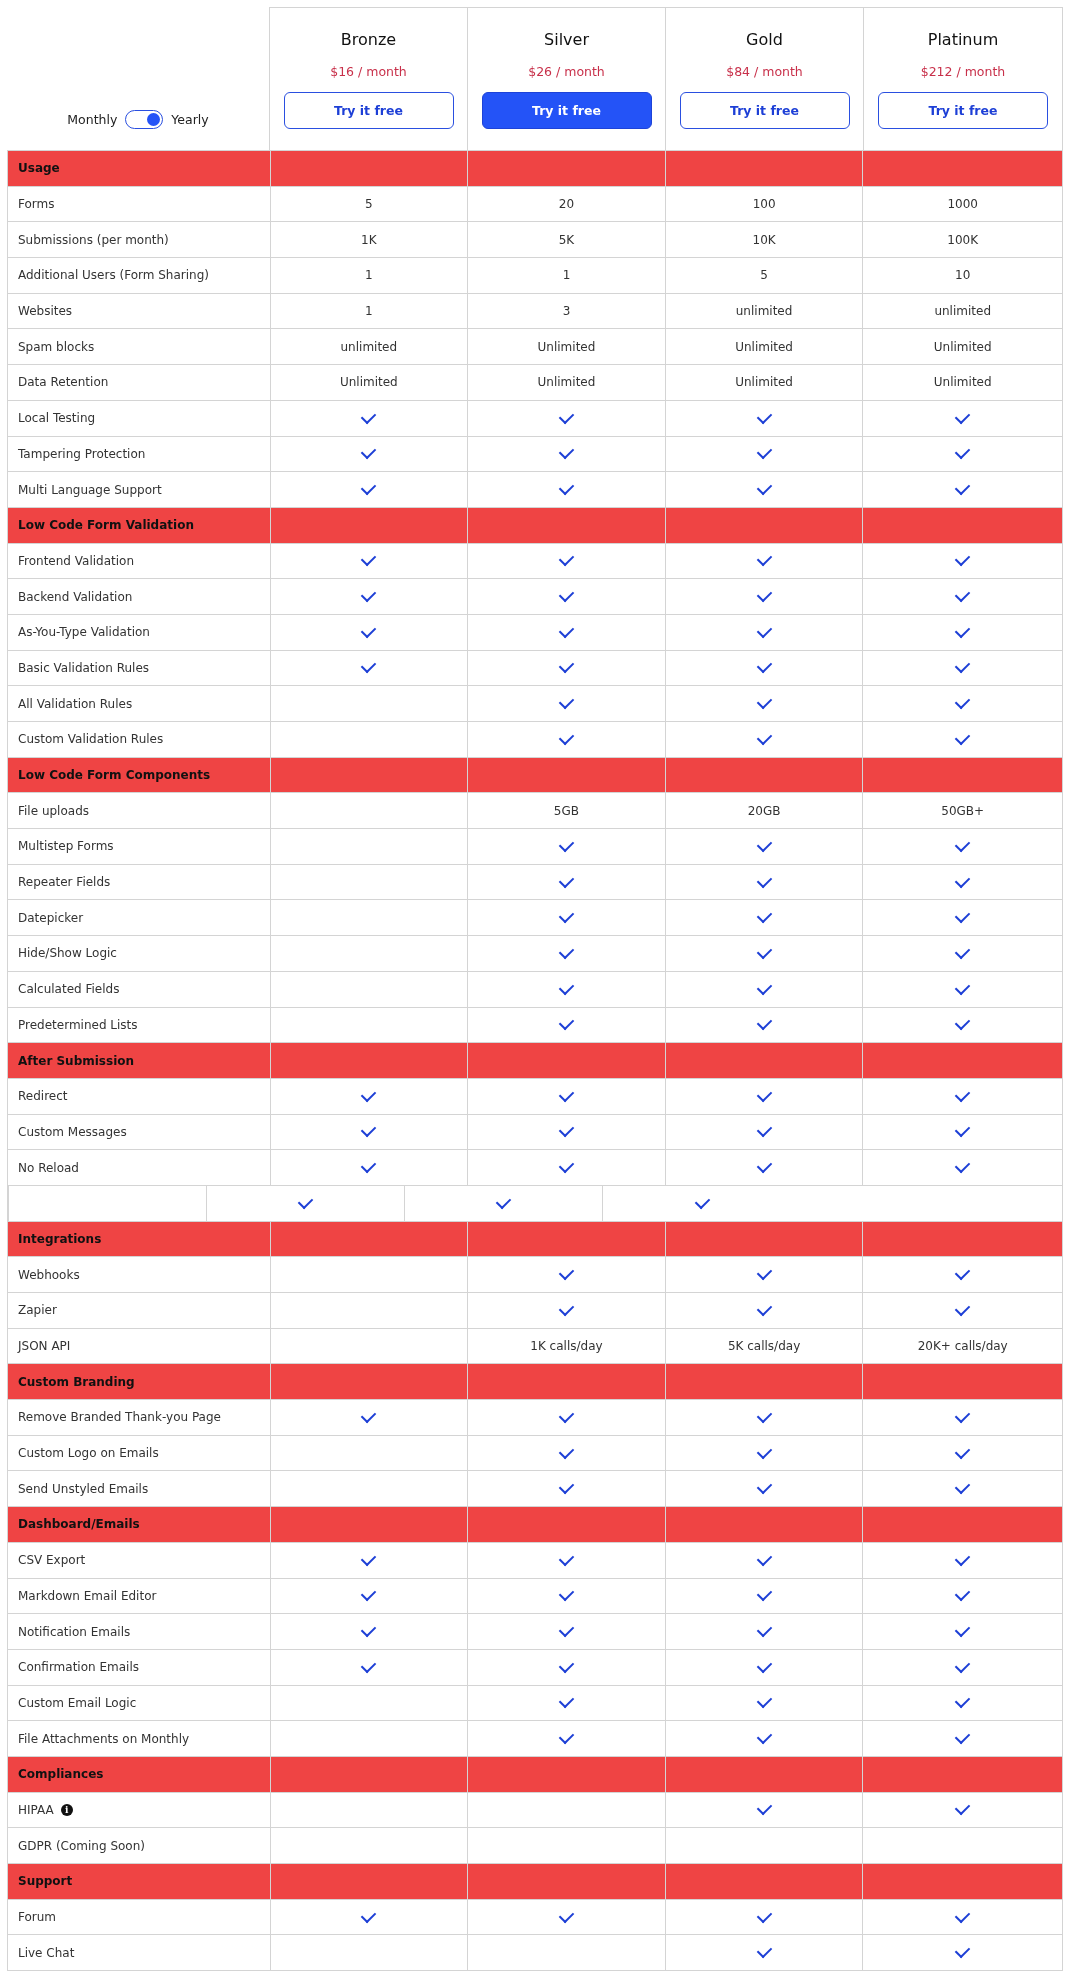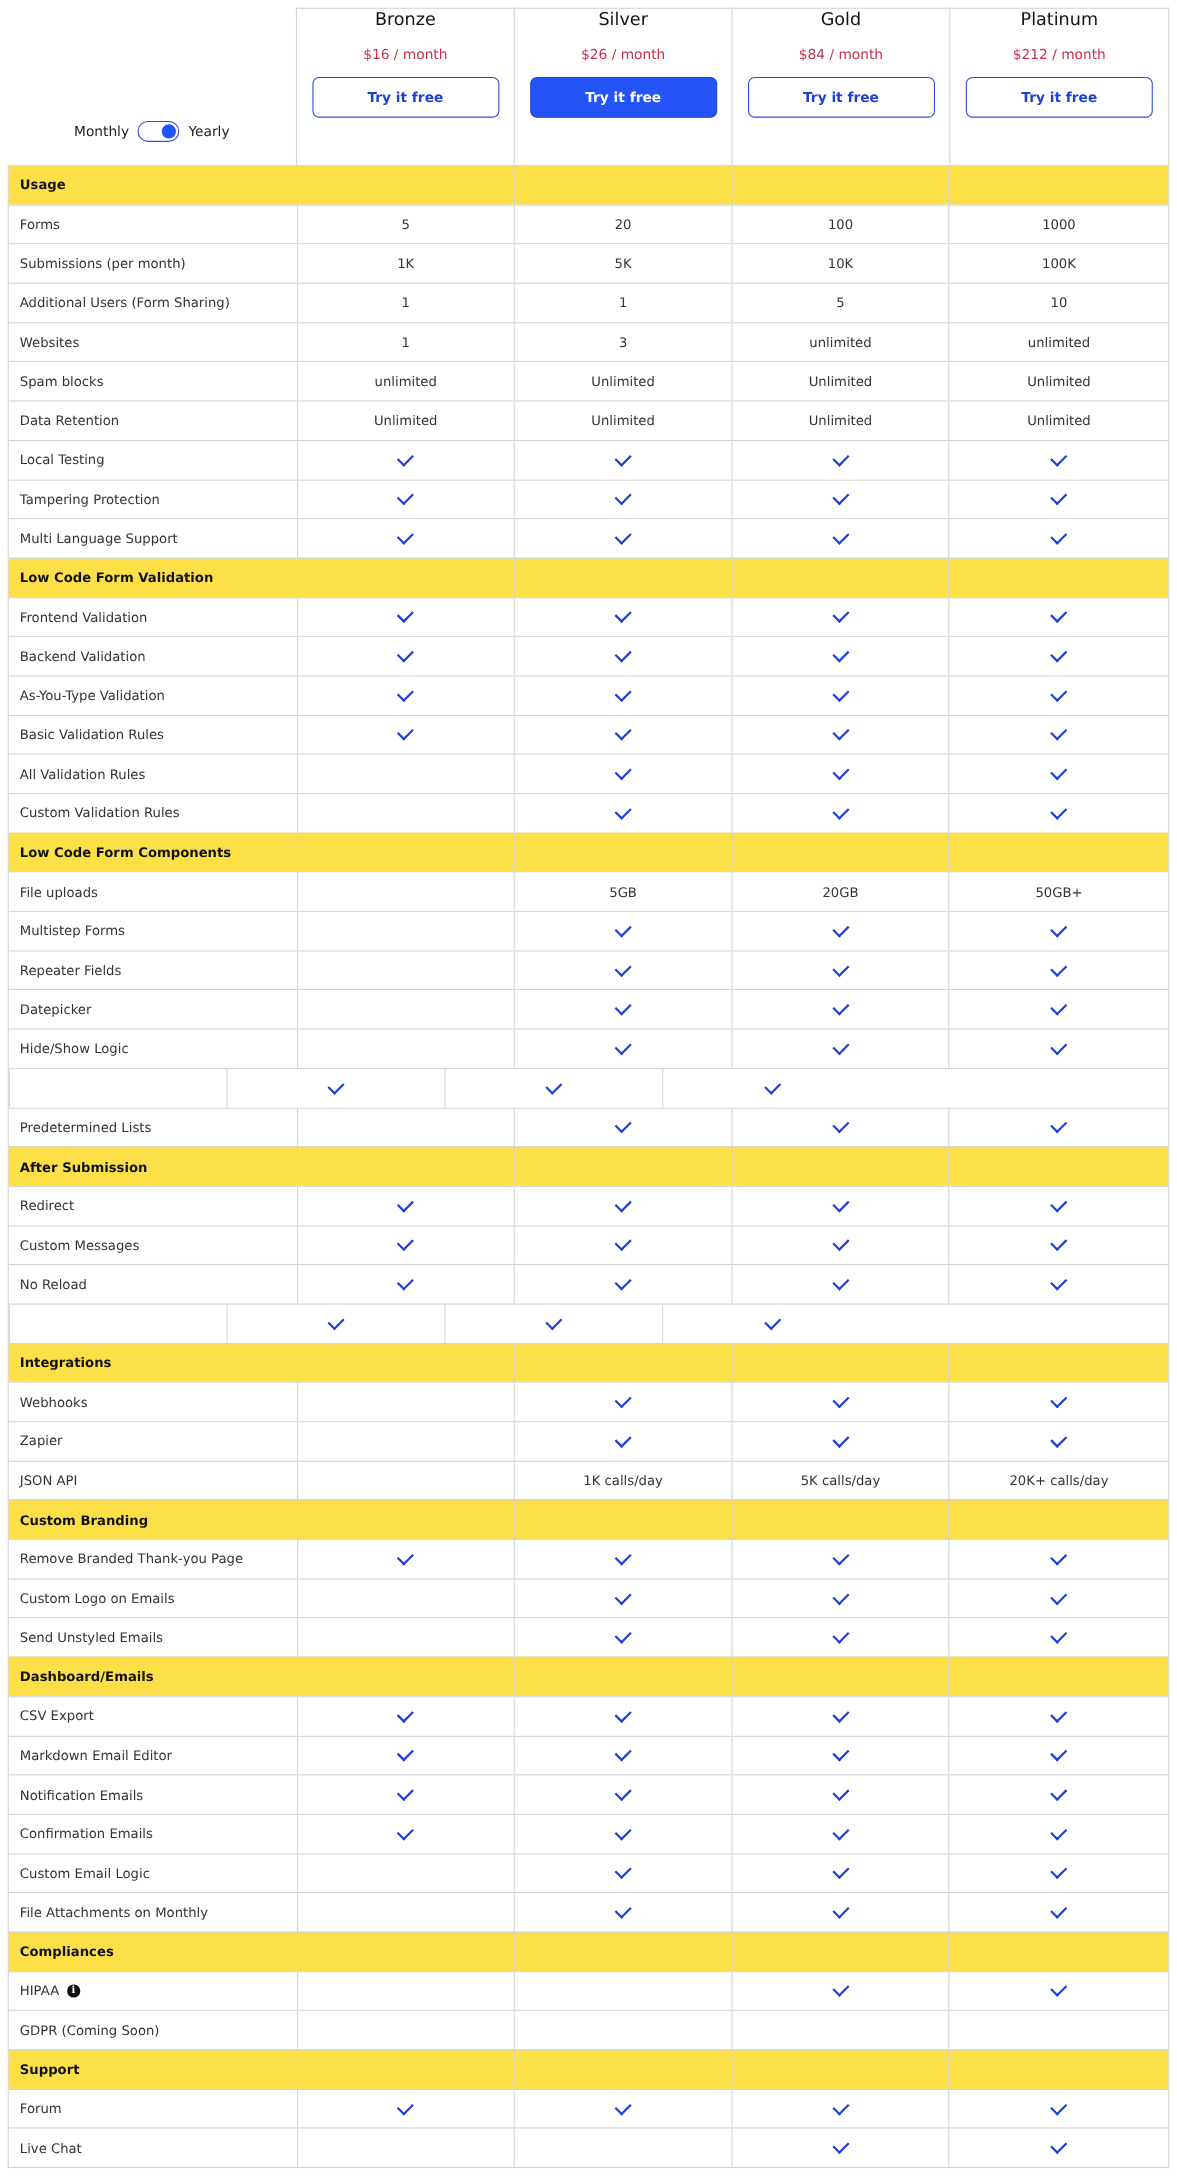--- a/index.html
+++ b/index.html
@@ -2,30 +2,30 @@
 <html><head>
 <meta charset="utf-8">
 <style>
   html,body{margin:0;padding:0;background:#fff;}
   body{width:1070px;height:1981px;position:relative;font-family:"DejaVu Sans","Liberation Sans",sans-serif;color:#222;overflow:hidden;}
   .tbl{position:absolute;left:7px;top:7px;width:1056px;}
   .hdr{display:flex;height:143px;}
   .hdr .lbl{width:262px;position:relative;}
   .hdr .plan{width:198px;border-left:1px solid #d4d4d4;border-top:1px solid #d4d4d4;text-align:center;position:relative;box-sizing:border-box;}
   .hdr .plan:last-child{border-right:1px solid #d4d4d4;width:200px;}
-  .plan-name{font-size:16px;font-weight:500;color:#111;height:20px;}
+  .plan-name{font-size:16px;font-weight:500;color:#111;margin-top:22px;height:20px;}
   .plan-price{font-size:12.5px;color:#c8304a;margin-top:14px;height:16px;}
   .try-btn{display:block;margin:12px auto 0;width:170px;height:37px;border:1.5px solid #2a4fe0;border-radius:6px;background:#fff;color:#1d3fd6;font-size:12.5px;font-weight:600;font-family:"DejaVu Sans",sans-serif;cursor:pointer;box-sizing:border-box;}
   .try-btn.primary{background:#2453f7;color:#fff;border-color:#1d43d8;}
   .toggle-wrap{position:absolute;left:0;right:0;top:103px;text-align:left;font-size:12.5px;color:#222;display:flex;align-items:center;justify-content:center;gap:8px;}
   .toggle{width:38px;height:19px;border:1.5px solid #2a4fe0;border-radius:11px;position:relative;box-sizing:border-box;cursor:pointer;}
   .toggle .knob{position:absolute;right:2px;top:1.5px;width:13px;height:13px;border-radius:50%;background:#2453f7;}
   .body{border-left:1px solid #d4d4d4;border-right:1px solid #d4d4d4;border-bottom:1px solid #d4d4d4;}
   .row{display:flex;height:35.7px;border-top:1px solid #d4d4d4;box-sizing:border-box;align-items:stretch;}
-  .row.section{background:#fde047;}
+  .row.section{background:#ef4444;}
   .cell{width:198px;border-left:1px solid #d4d4d4;display:flex;align-items:center;justify-content:center;font-size:12px;color:#333;box-sizing:border-box;}
   .cell:last-child{width:200px;}
   .rlabel{width:262px;display:flex;align-items:center;padding-left:10px;font-size:12px;color:#333;box-sizing:border-box;}
   .row.section .rlabel{font-weight:700;color:#111;}
   .check{width:11px;height:7px;border-left:2px solid #1d3fd6;border-bottom:2px solid #1d3fd6;transform:rotate(-45deg);margin-top:-4px;}
   .info{display:inline-block;width:12px;height:12px;border-radius:50%;background:#111;color:#fff;font-size:9px;font-weight:700;text-align:center;line-height:12px;margin-left:7px;font-family:"DejaVu Serif",serif;}
 </style>
 </head>
 <body>
 
@@ -349,20 +349,23 @@
           <span class="check"></span>
         </div>
         <div class="cell">
           <span class="check"></span>
         </div>
         <div class="cell">
           <span class="check"></span>
         </div>
       </div>
       <div class="row">
+        <div class="rlabel">
+          <span>Calculated Fields</span>
+        </div>
         <div class="cell"></div>
         <div class="cell">
           <span class="check"></span>
         </div>
         <div class="cell">
           <span class="check"></span>
         </div>
         <div class="cell">
           <span class="check"></span>
         </div>

